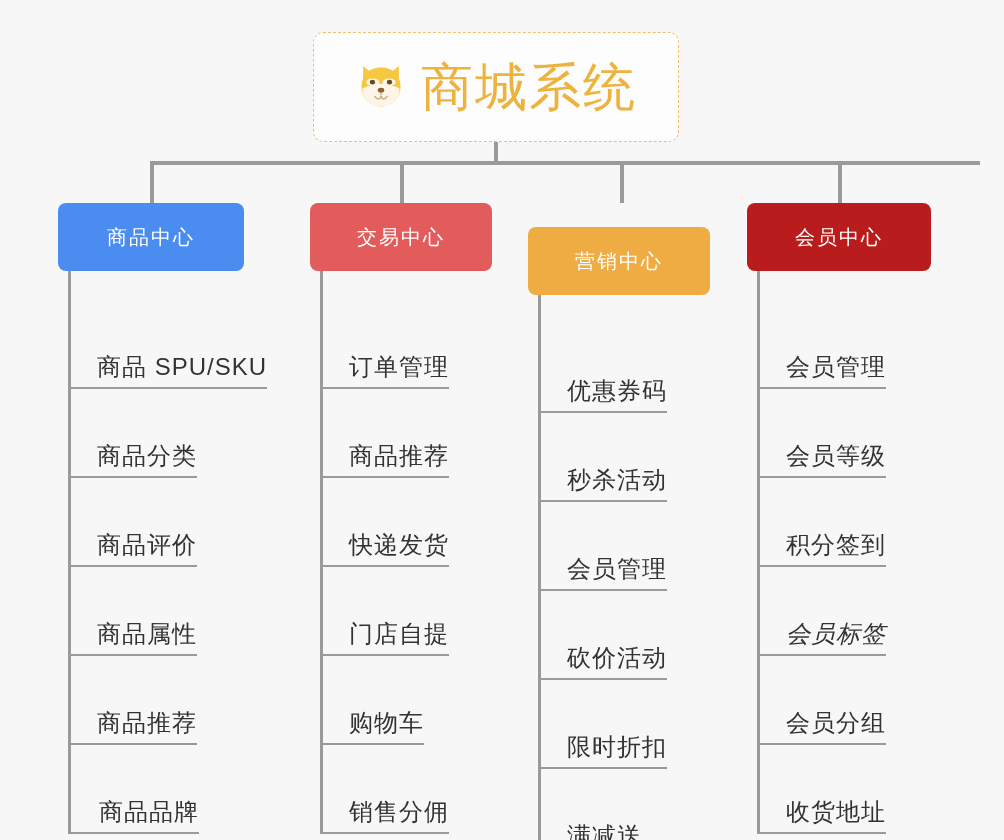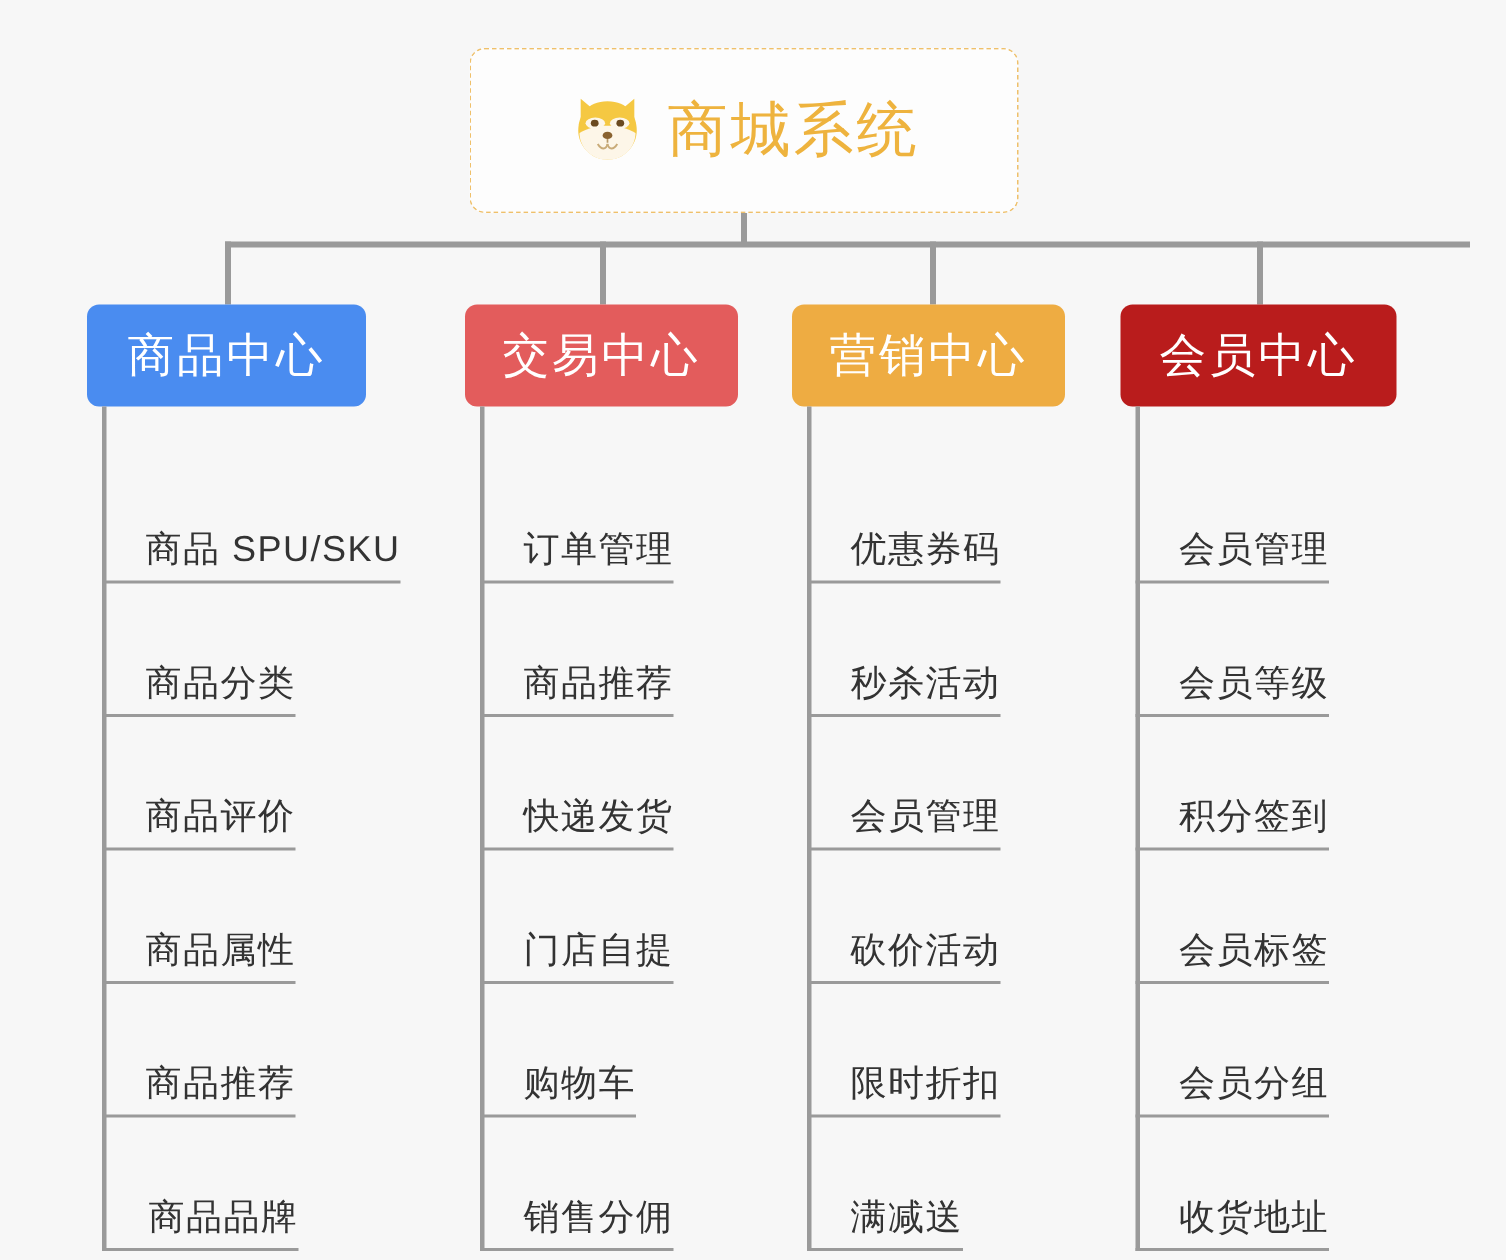--- a/index.html
+++ b/index.html
@@ -23,41 +23,41 @@
     box-sizing:border-box;
     display:flex;align-items:center;justify-content:center;
     gap:14px;
   }
   .root-emoji{
     width:52px;height:52px;
     position:relative;
     flex:0 0 auto;
   }
   .root-title{
-    font-size:40px;
+    font-size:52px;
     color:#eeb33e;
     letter-spacing:2px;
     line-height:1;
     white-space:nowrap;
   }
 
   
   .conn{position:absolute;background:#9a9a9a;}
   .stem-root{left:494px;top:142px;width:4px;height:22px;}
   .bus{left:150px;top:161px;width:830px;height:4px;}
   .drop{top:161px;width:4px;height:42px;}
 
   
   .column{position:absolute;top:203px;width:186px;}
   .col-header{
     height:68px;
     border-radius:8px;
     display:flex;align-items:center;justify-content:center;
     color:#ffffff;
-    font-size:31px;
+    font-size:20px;
     letter-spacing:2px;
     box-sizing:border-box;
   }
   .leaf-wrap{
     position:relative;
     margin-top:0;
     padding-top:29px;
   }
   .spine{
     position:absolute;
@@ -173,21 +173,21 @@
       <div class="leaf">
           <div class="leaf-inner" style="border-bottom-color: rgb(154, 154, 154);"><span class="leaf-label">购物车</span></div>
         </div>
       <div class="leaf">
           <div class="leaf-inner" style="border-bottom-color: rgb(154, 154, 154);"><span class="leaf-label">销售分佣</span></div>
         </div>
     </div>
   </div>
 
   <div class="column" style="left:528px;width:182px;">
-    <div class="col-header" style="background: rgb(238, 172, 66);">
+    <div class="col-header" style="background: rgb(238, 172, 66); margin-top: 24px;">
       <span>营销中心</span>
     </div>
     <div class="leaf-wrap">
       <div class="spine" style="background: rgb(154, 154, 154); height: 563px;"></div>
       <div class="leaf">
           <div class="leaf-inner" style="border-bottom-color: rgb(154, 154, 154);"><span class="leaf-label">优惠券码</span></div>
         </div>
       <div class="leaf">
           <div class="leaf-inner" style="border-bottom-color: rgb(154, 154, 154);"><span class="leaf-label">秒杀活动</span></div>
         </div>
@@ -215,21 +215,21 @@
       <div class="leaf">
           <div class="leaf-inner" style="border-bottom-color: rgb(154, 154, 154);"><span class="leaf-label">会员管理</span></div>
         </div>
       <div class="leaf">
           <div class="leaf-inner" style="border-bottom-color: rgb(154, 154, 154);"><span class="leaf-label">会员等级</span></div>
         </div>
       <div class="leaf">
           <div class="leaf-inner" style="border-bottom-color: rgb(154, 154, 154);"><span class="leaf-label">积分签到</span></div>
         </div>
       <div class="leaf">
-          <div class="leaf-inner" style="border-bottom-color: rgb(154, 154, 154);"><span class="leaf-label">会员标签</span></div>
+          <div class="leaf-inner" style="border-bottom-color: rgb(154, 154, 154); font-style: italic;"><span class="leaf-label">会员标签</span></div>
         </div>
       <div class="leaf">
           <div class="leaf-inner" style="border-bottom-color: rgb(154, 154, 154);"><span class="leaf-label">会员分组</span></div>
         </div>
       <div class="leaf">
           <div class="leaf-inner" style="border-bottom-color: rgb(154, 154, 154);"><span class="leaf-label">收货地址</span></div>
         </div>
     </div>
   </div>
 

